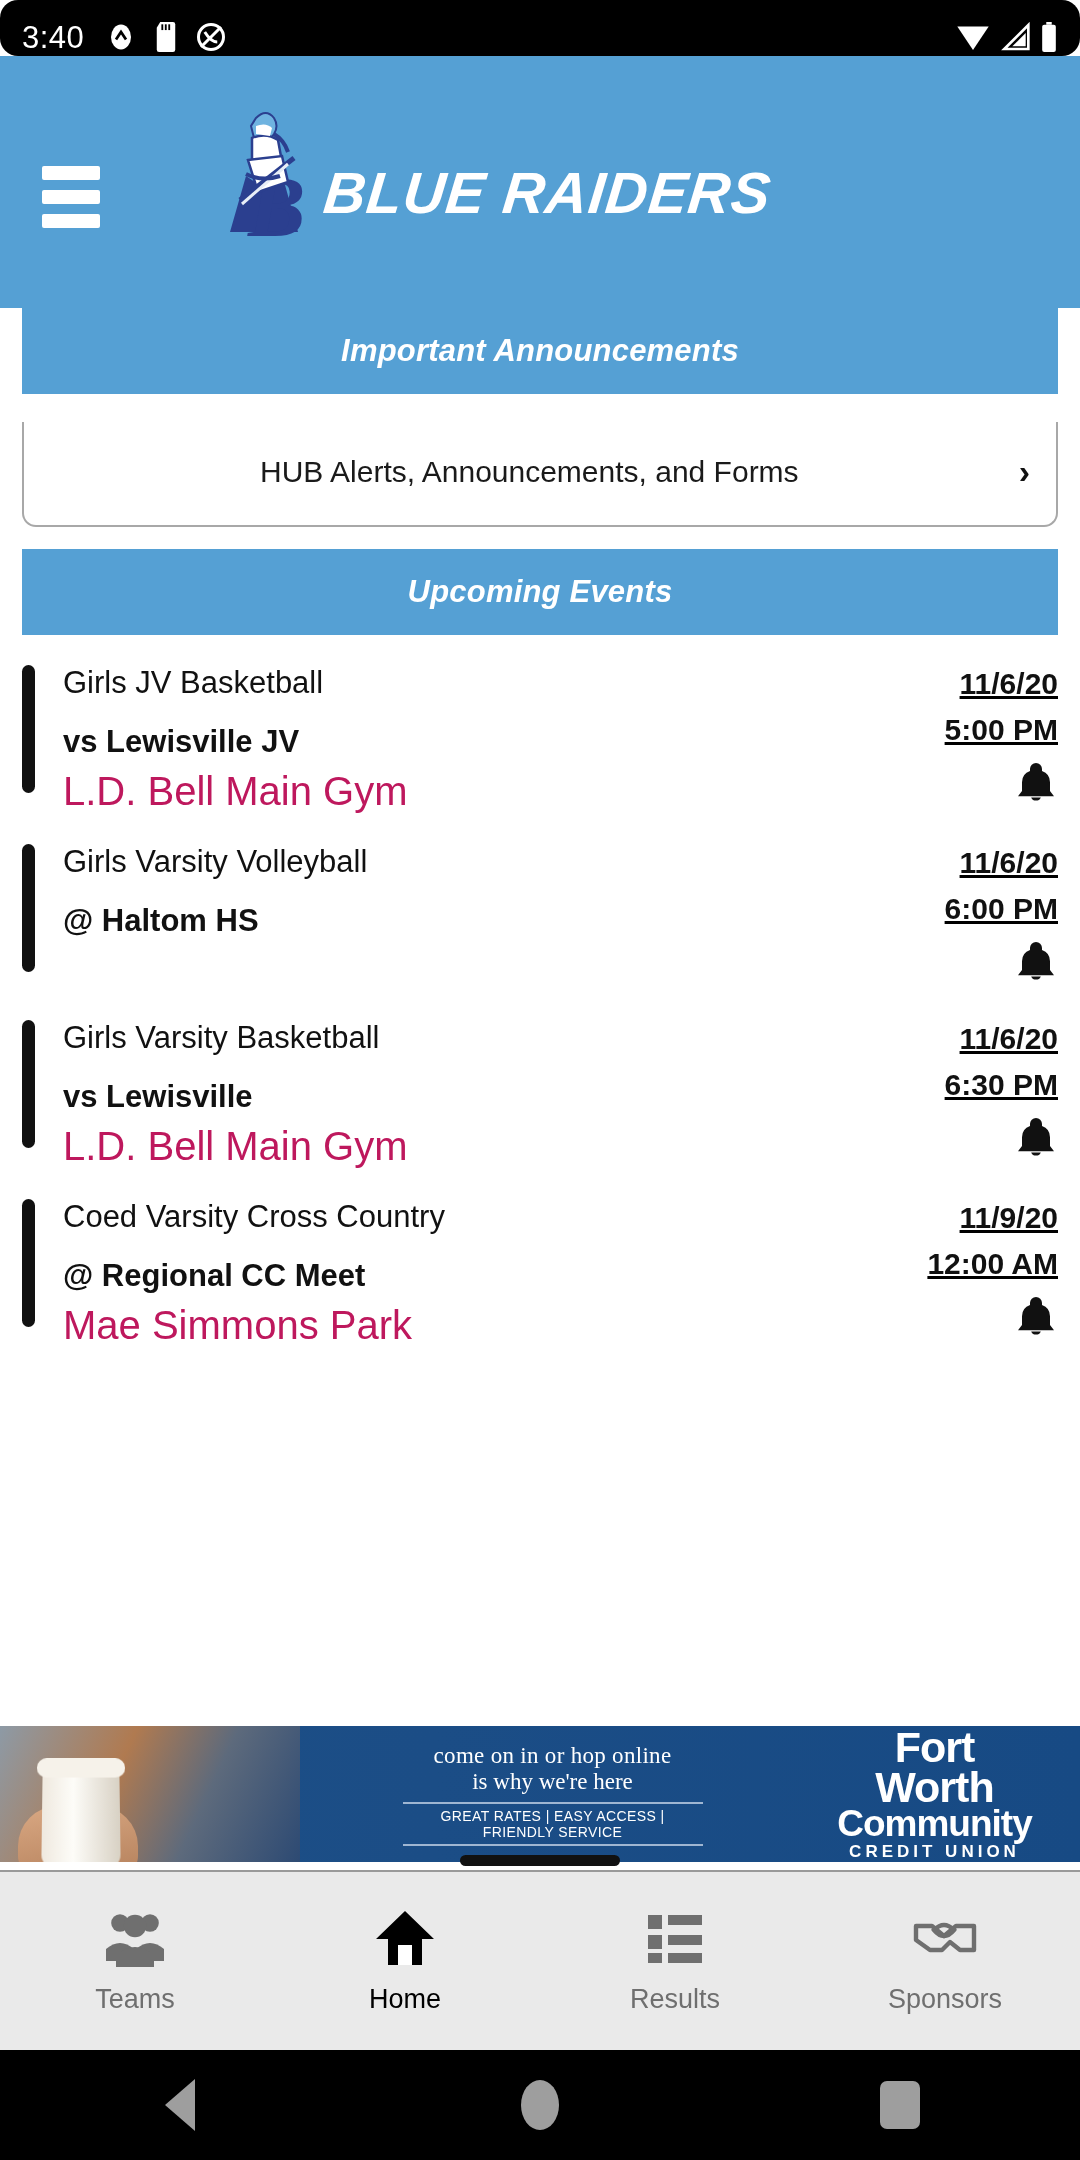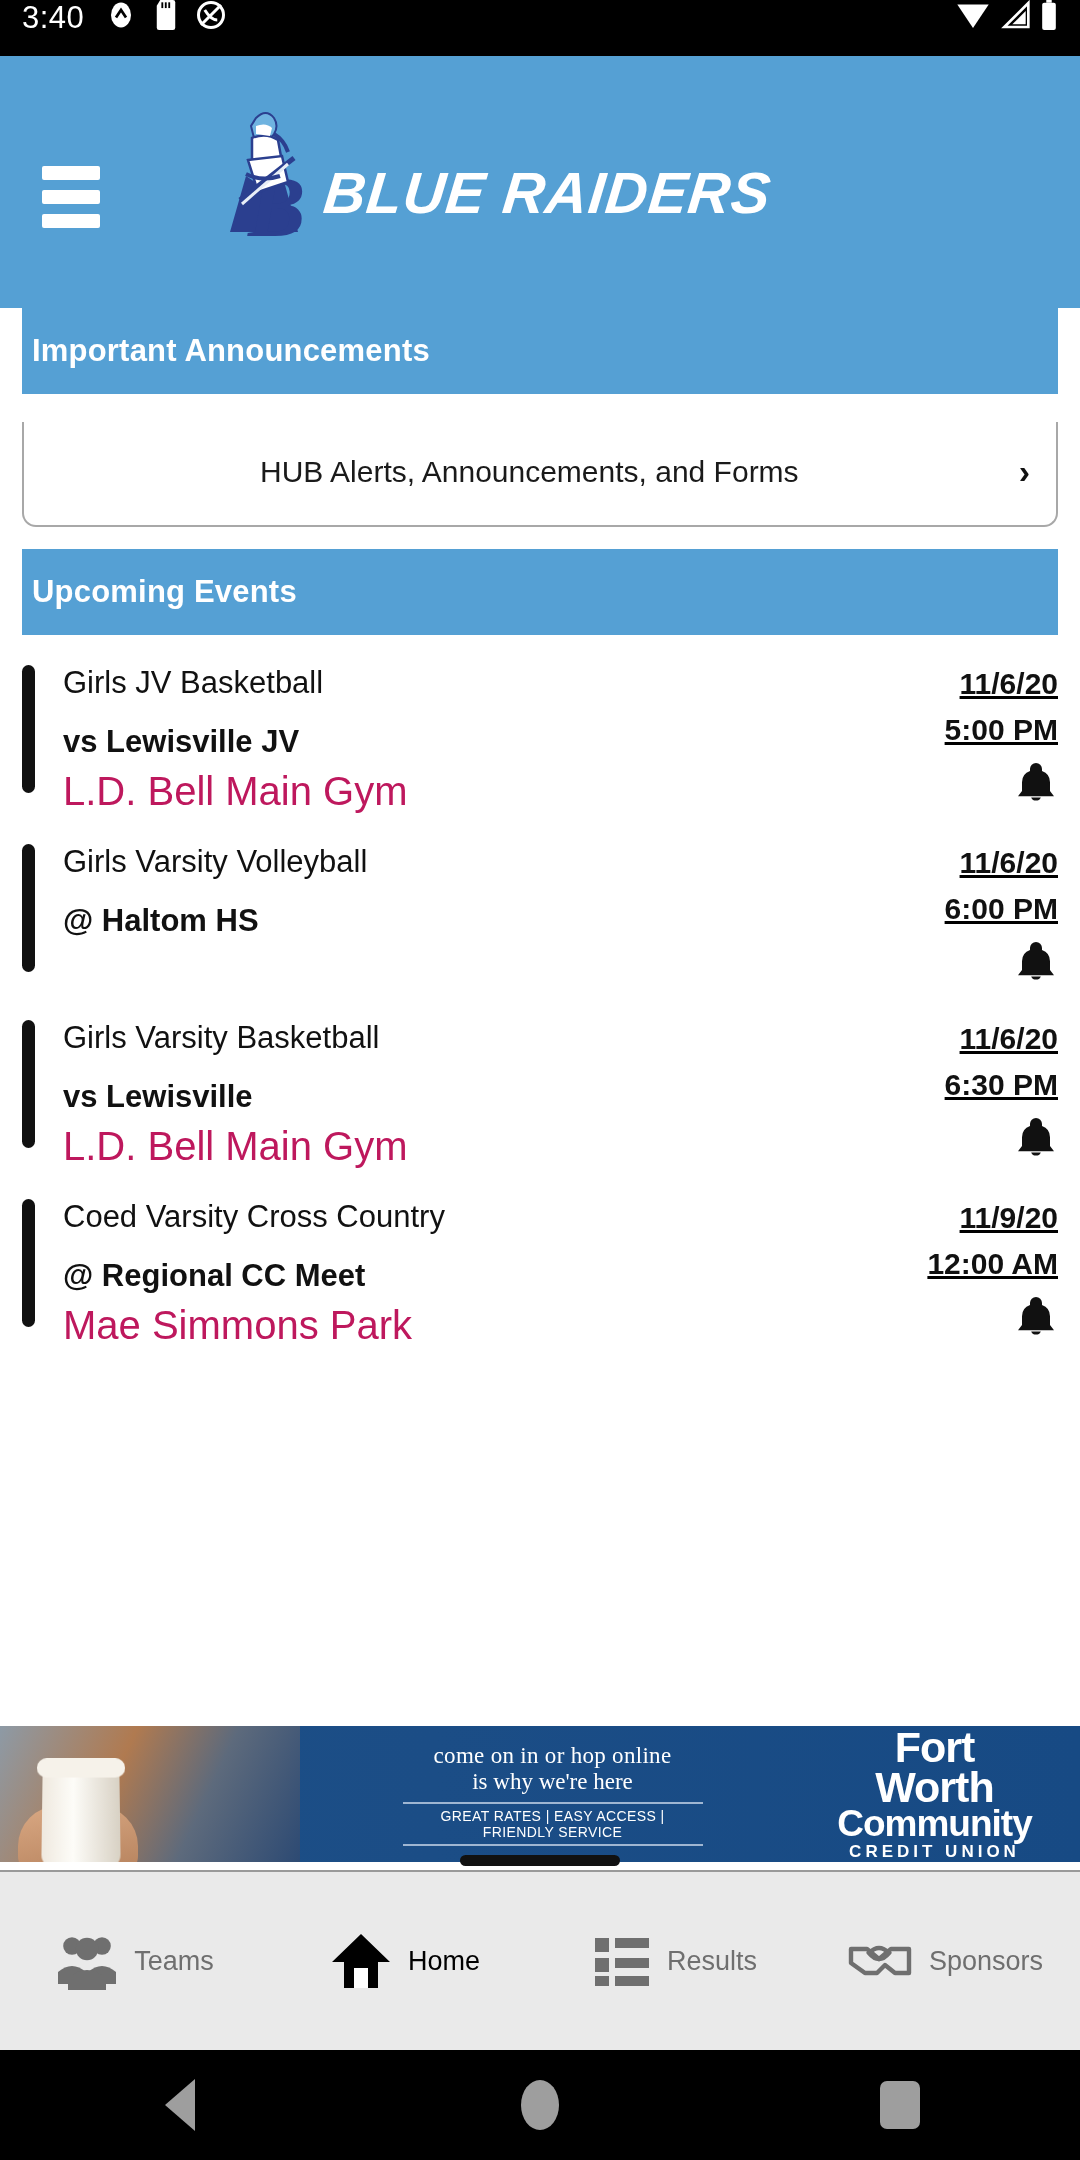--- a/index.html
+++ b/index.html
@@ -6,21 +6,21 @@
   html, body {
     width:1080px; height:2160px;
     font-family:"Liberation Sans", sans-serif;
     background:#ffffff; overflow:hidden;
   }
   #app { position:relative; width:1080px; height:2160px; background:#fff; }
 
   
   .statusbar{
     height:56px; background:#000; color:#fff;
-    display:flex; align-items:flex-start; padding:0 22px;
+    display:flex; align-items:flex-end; padding:0 22px;border-radius:18px;
   }
   .sb-time{ font-size:31px; font-weight:400; letter-spacing:.5px; }
   .sb-left-icons{ display:flex; align-items:center; gap:17px; margin-left:22px; }
   .sb-right{ margin-left:auto; display:flex; align-items:center; gap:9px; }
 
   
   .appheader{
     height:252px; background:#55a0d4; position:relative;
   }
   .hamburger{
@@ -39,22 +39,22 @@
     color:#fff; letter-spacing:1px; line-height:1;
     margin-left:8px; margin-bottom:22px;
     font-family:"Liberation Sans", sans-serif;
     transform:skewX(-6deg);
   }
 
   
   .section{ padding:0 22px; }
   .card-head{
     background:#55a0d4; color:#fff;
-    font-size:31px; font-weight:bold; 
-    padding:25px 10px; letter-spacing:.2px;
+    font-size:31px; font-weight:bold; text-align:center;
+    padding:25px 10px; letter-spacing:.2px;font-style:italic;
   }
   .card-body{
     border:2px solid #a8a8a8; border-top:none;
     border-radius:0 0 14px 14px;
     background:#fff;
     display:flex; align-items:center;
     padding:30px 26px 34px 26px;
     margin-top:28px;
   }
   .card-body-text{
@@ -154,21 +154,21 @@
     background:#111;
   }
 
   
   .tabbar{
     position:absolute; left:0; top:1870px; width:1080px; height:180px;
     background:#eaeaea; border-top:2px solid #9a9a9a;
     display:flex; align-items:center;
   }
   .tab{
-    flex:1; display:flex; flex-direction:row;
+    flex:1; display:flex; flex-direction:column;
     align-items:center; justify-content:center; gap:16px;
     cursor:pointer;
   }
   .tab-label{ font-size:27px; color:#6f6f6f; }
   .tab.active .tab-label{ color:#000; }
   .tab-ico{ height:60px; display:flex; align-items:center; }
 
   
   .navbar{
     position:absolute; left:0; top:2050px; width:1080px; height:110px;

